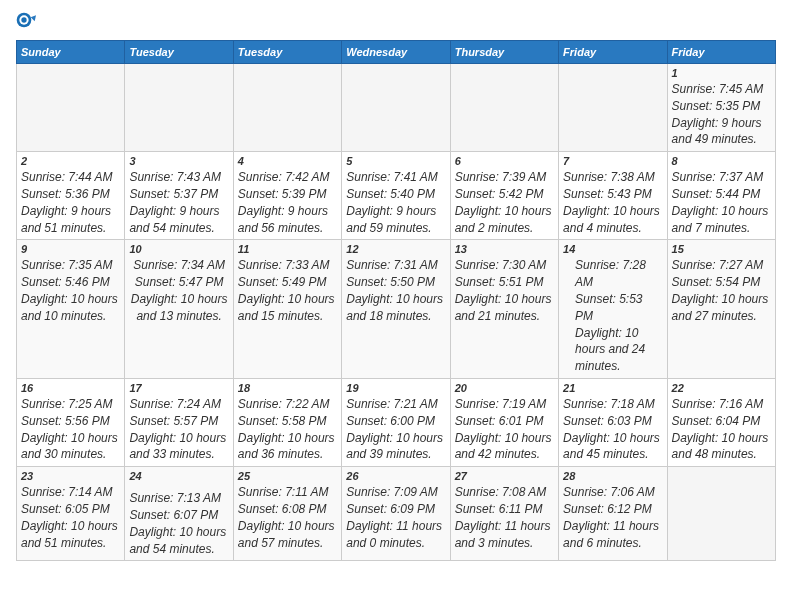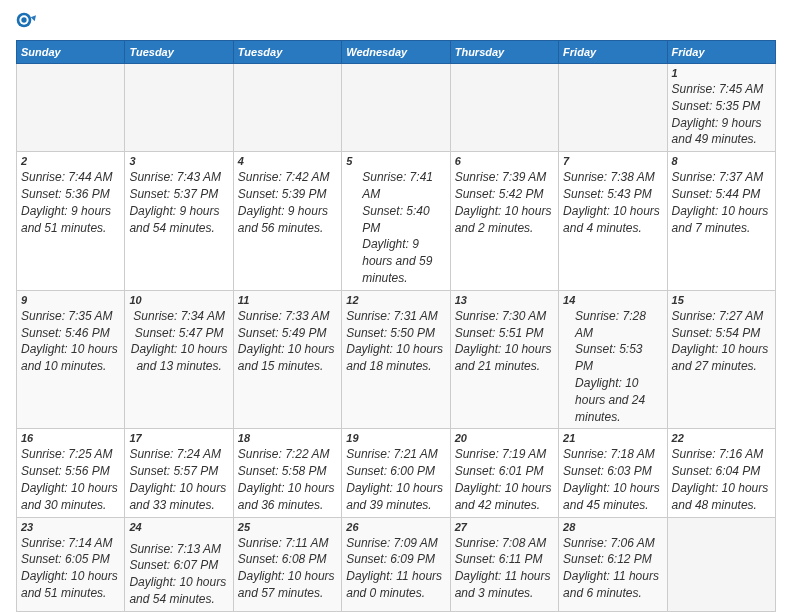--- a/index.html
+++ b/index.html
@@ -150,21 +150,21 @@
 Daylight: 9 hours and 54 minutes.</div>
           </td>
           <td>
             <span class="day-number">4</span>
             <div class="day-info" style="white-space: pre-line;">Sunrise: 7:42 AM
 Sunset: 5:39 PM
 Daylight: 9 hours and 56 minutes.</div>
           </td>
           <td>
             <span class="day-number">5</span>
-            <div class="day-info" style="white-space: pre-line; margin-left: 16px;">Sunrise: 7:41 AM
+            <div class="day-info" style="white-space: pre-line;">Sunrise: 7:41 AM
 Sunset: 5:40 PM
 Daylight: 9 hours and 59 minutes.</div>
           </td>
           <td>
             <span class="day-number">6</span>
             <div class="day-info" style="white-space: pre-line;">Sunrise: 7:39 AM
 Sunset: 5:42 PM
 Daylight: 10 hours and 2 minutes.</div>
           </td>
           <td>

